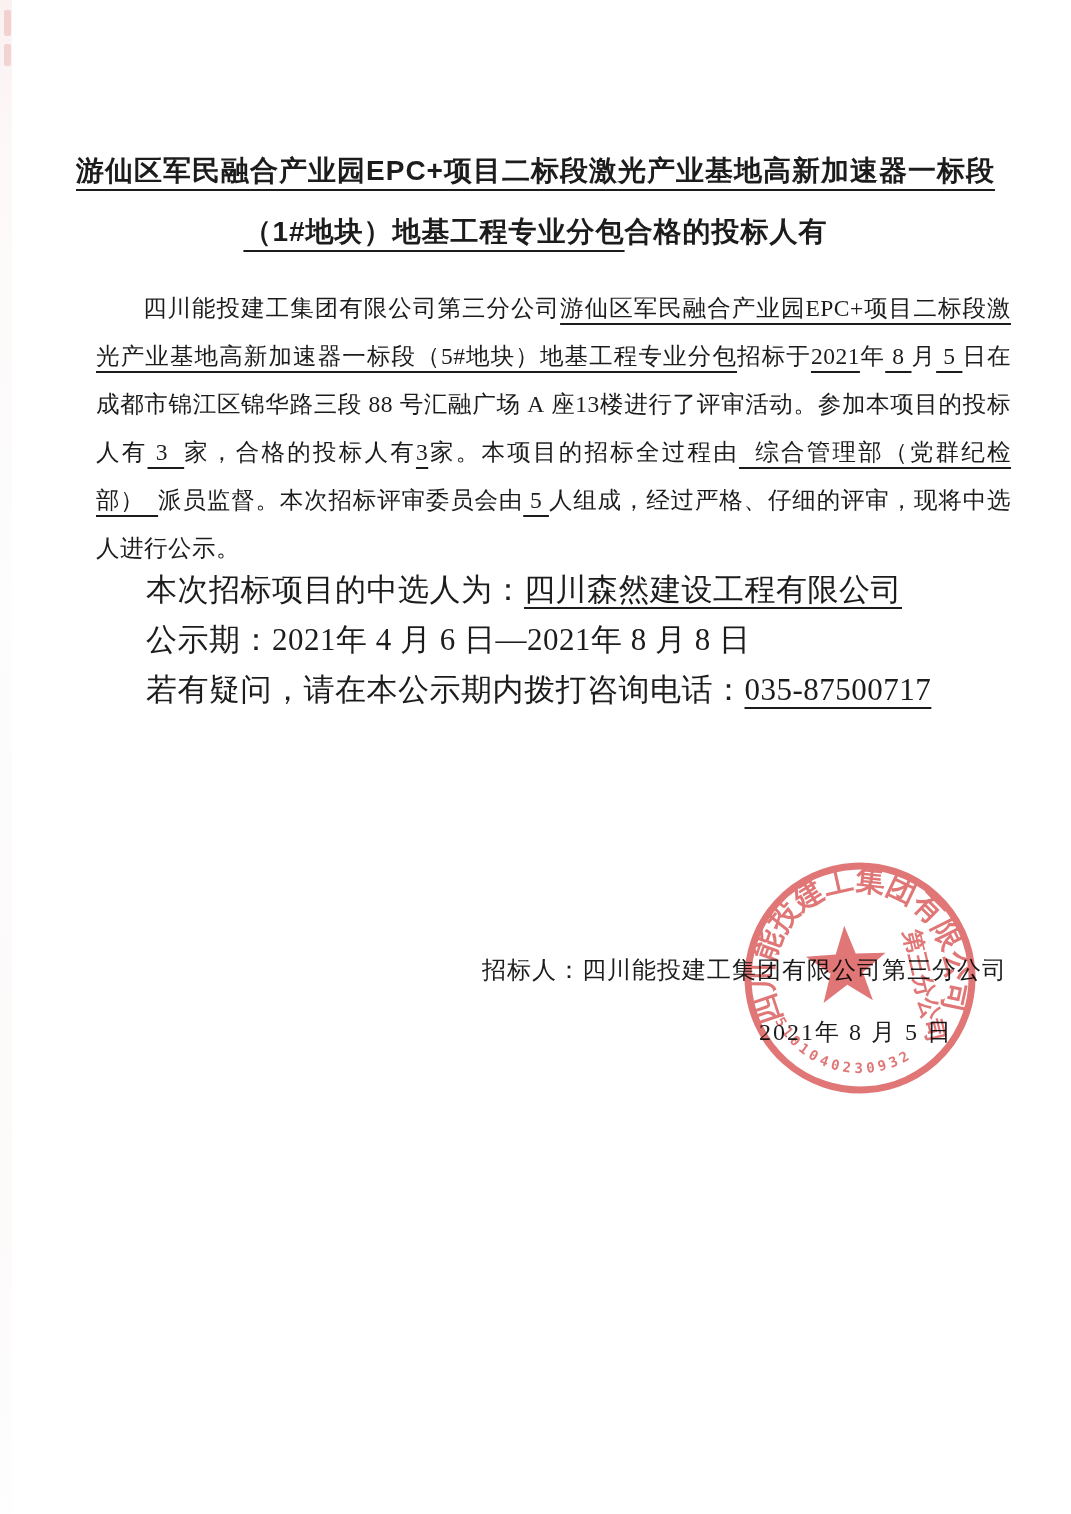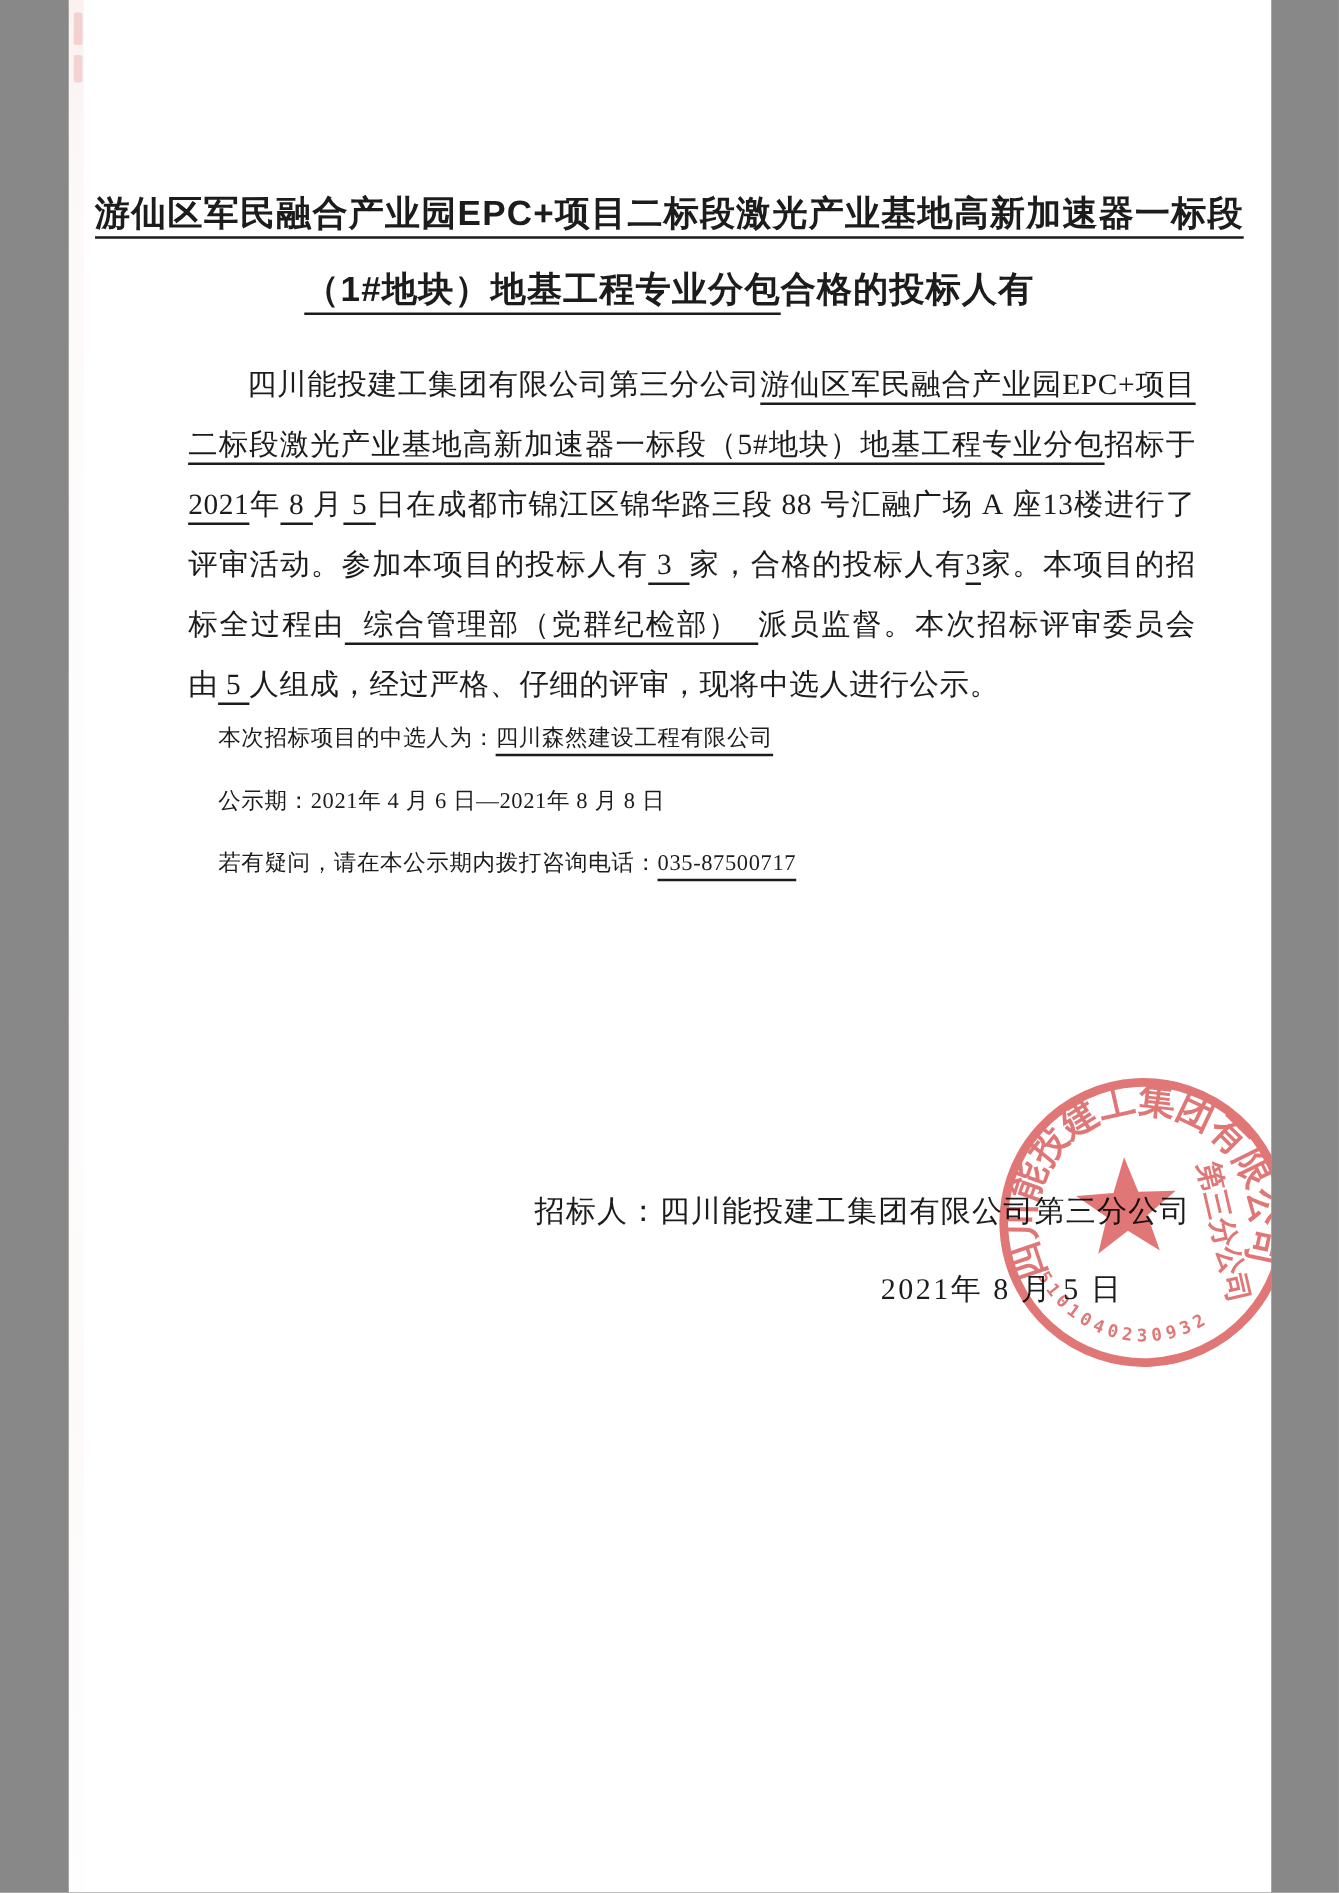--- a/index.html
+++ b/index.html
@@ -1,18 +1,18 @@
 <!DOCTYPE html>
 <html style="--seal-color: #d95858;"><head>
 <meta charset="utf-8">
 <style>
   html,body{margin:0;padding:0;background:#888;}
   .page{
     position:relative;
-    width:962px;height:1514px;
+    width:1071px;height:1514px;
     margin:0 auto;
     background:#ffffff;
     overflow:hidden;
     font-family:"Liberation Serif","DejaVu Serif",serif;
     color:#1c1c1c;
   }
   
   .scan-strip{
     position:absolute;left:0;top:0;width:12px;height:100%;
     background:linear-gradient(to bottom,
@@ -49,21 +49,21 @@
     margin-left:12px;
   }
   .useg{
     text-decoration:underline;
     text-decoration-thickness:1.5px;
     text-underline-offset:7px;
   }
 
   .detail-block{
     position:absolute;left:84px;right:60px;top:565px;
-    font-size:18px;
+    font-size:31px;
     line-height:50px;
     letter-spacing:0.5px;
   }
   .detail-line{text-indent:2em;}
 
   .signature-block{
     position:absolute;left:0;right:0;top:950px;
     font-size:24px;
     line-height:40px;
   }

